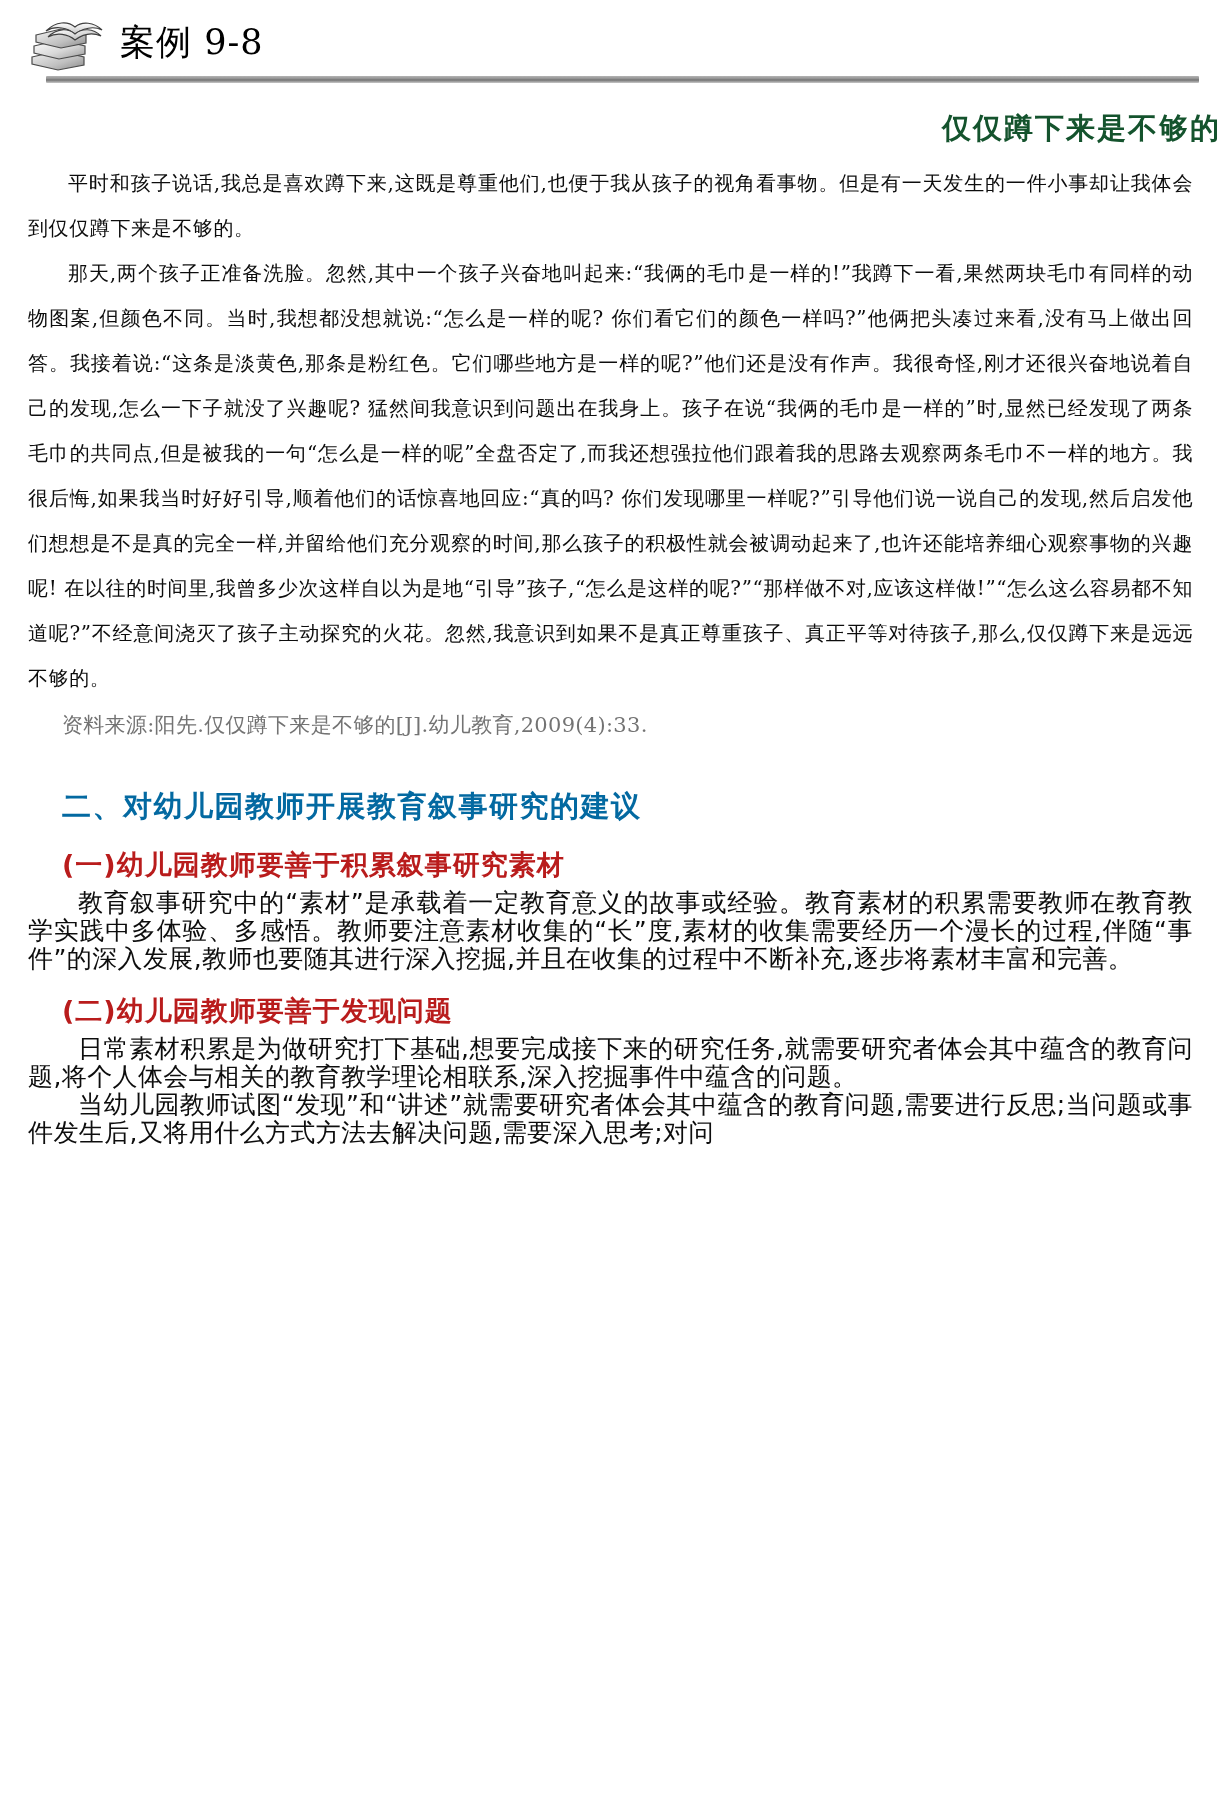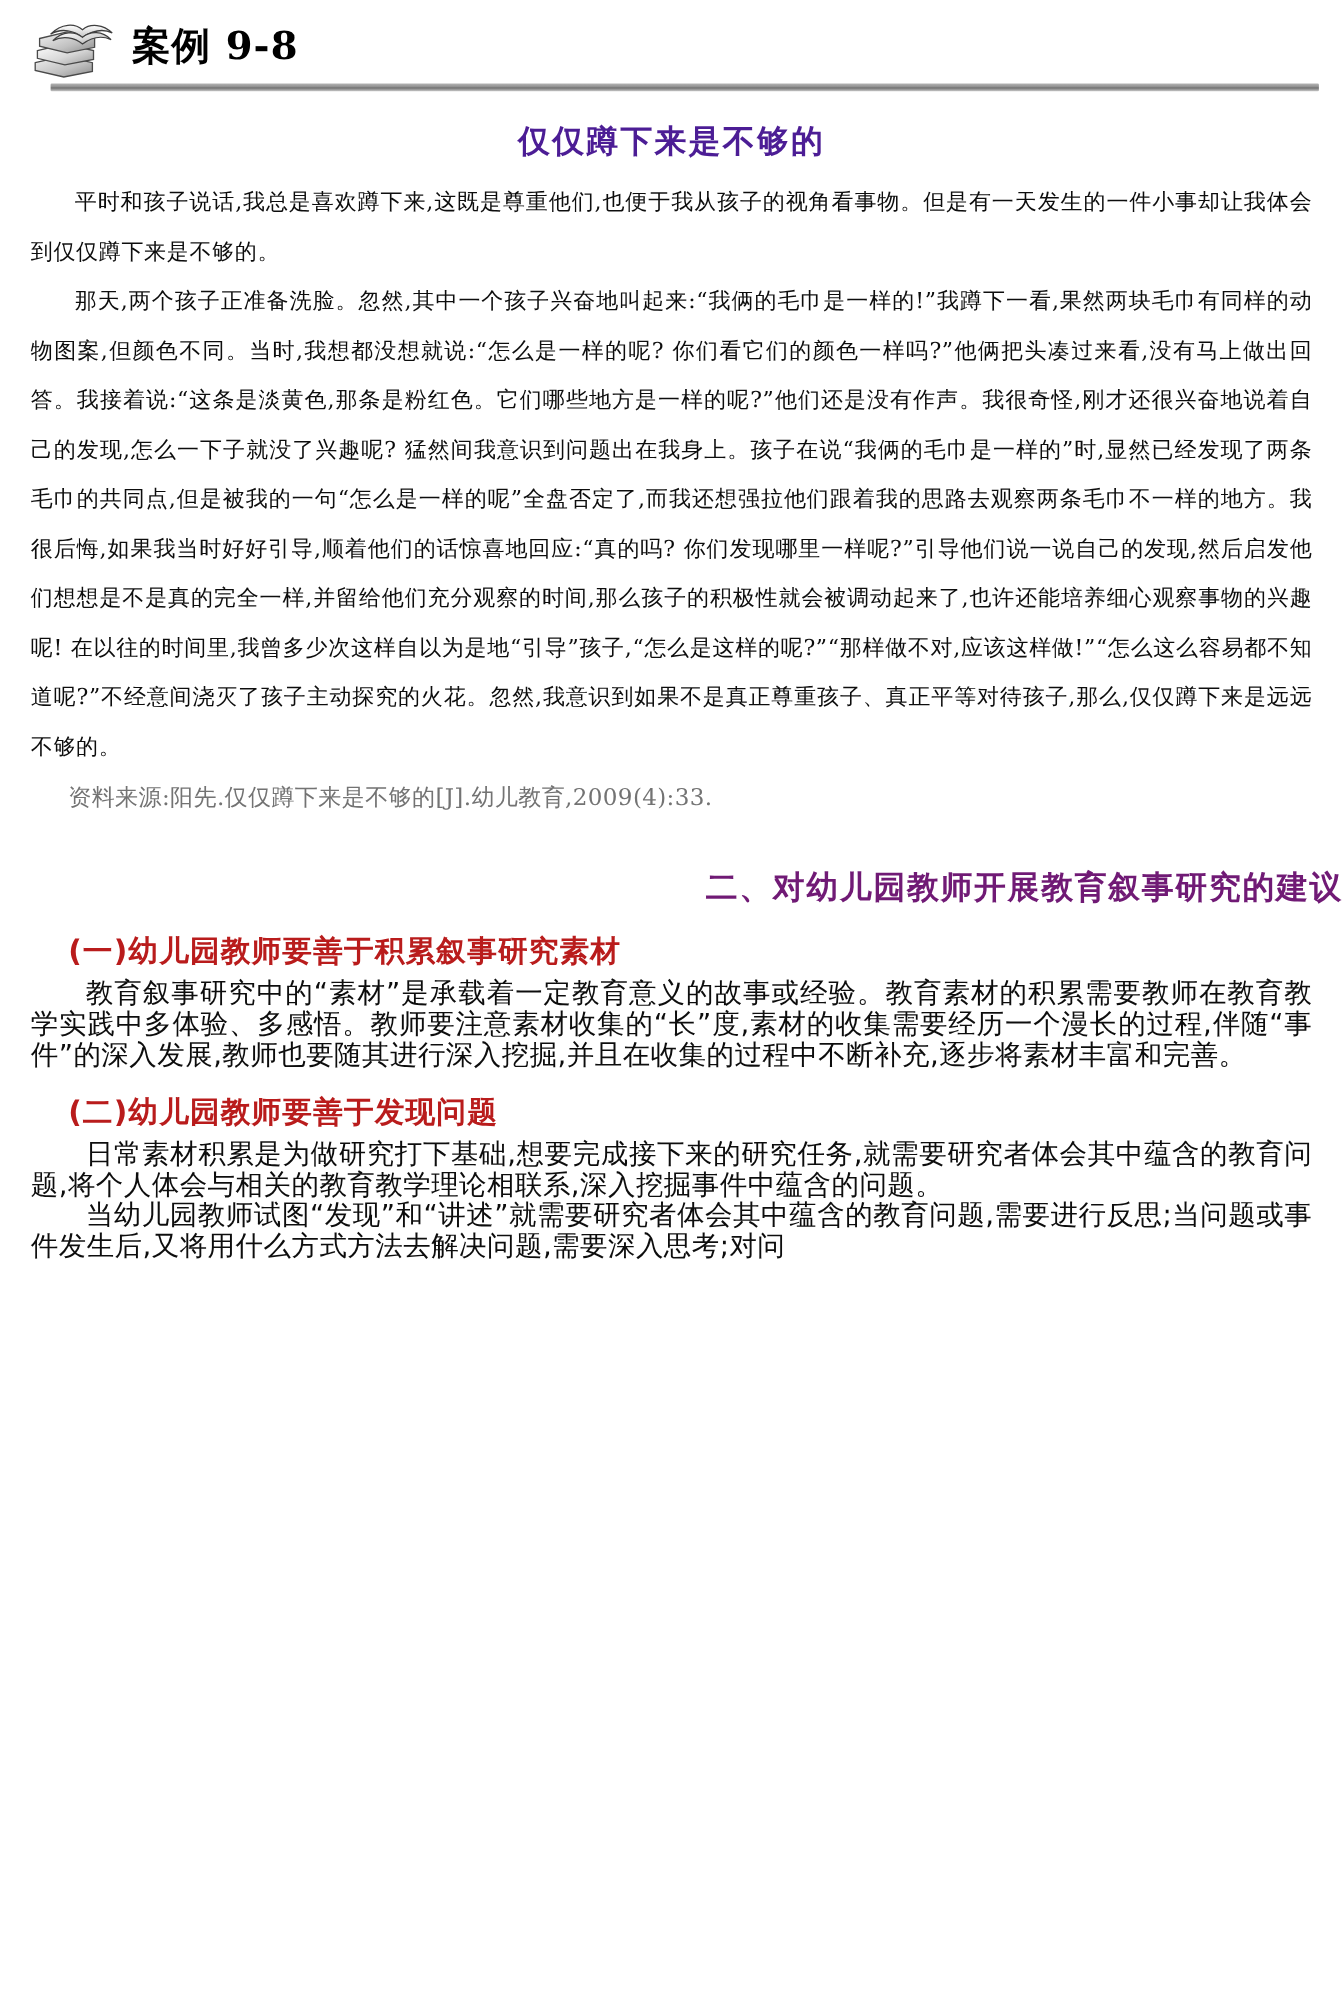--- a/index.html
+++ b/index.html
@@ -35,42 +35,42 @@
   .books-icon {
     width: 78px;
     height: 58px;
     flex: 0 0 auto;
     margin-left: 6px;
     position: relative;
   }
   .case-label {
     font-family: "DejaVu Serif", serif;
     font-size: 35px;
-    font-weight: 700;
+    font-weight: 400;
     letter-spacing: 1px;
     margin-left: 14px;
     color: #000;
     white-space: nowrap;
   }
   .header-rule {
     margin: 0 22px 0 46px;
     height: 7px;
     background: linear-gradient(to bottom, #b4b4b4 0%, #8d8d8d 45%, #6f6f6f 55%, #c9c9c9 100%);
     border-radius: 1px;
   }
 
   
   .case-title {
-    text-align: center;
+    text-align: right;
     font-family: Liberation Mono, monospace;
     font-weight: 700;
     font-size: 29px;
     letter-spacing: 2px;
     margin: 26px 0 12px 0;
-    color: #4c1d95;
+    color: #14532d;
   }
 
   
   .narrative {
     margin: 0 28px 0 28px;
     font-family: "DejaVu Serif", serif;
     font-size: 20px;
     line-height: 45px;
     letter-spacing: 0.6px;
     text-align: justify;
@@ -91,22 +91,21 @@
     color: #737373;
   }
 
   
   .h-main {
     margin: 44px 0 18px 62px;
     font-family: "DejaVu Sans", sans-serif;
     font-weight: 700;
     font-size: 29px;
     letter-spacing: 1.5px;
-    color: #701a75;
-    text-align: right;
+    color: #0369a1;
   }
   .h-sub {
     margin: 20px 0 6px 62px;
     font-family: "DejaVu Sans", sans-serif;
     font-weight: 700;
     font-size: 27px;
     letter-spacing: 1px;
     color: #b91c1c;
   }
 

